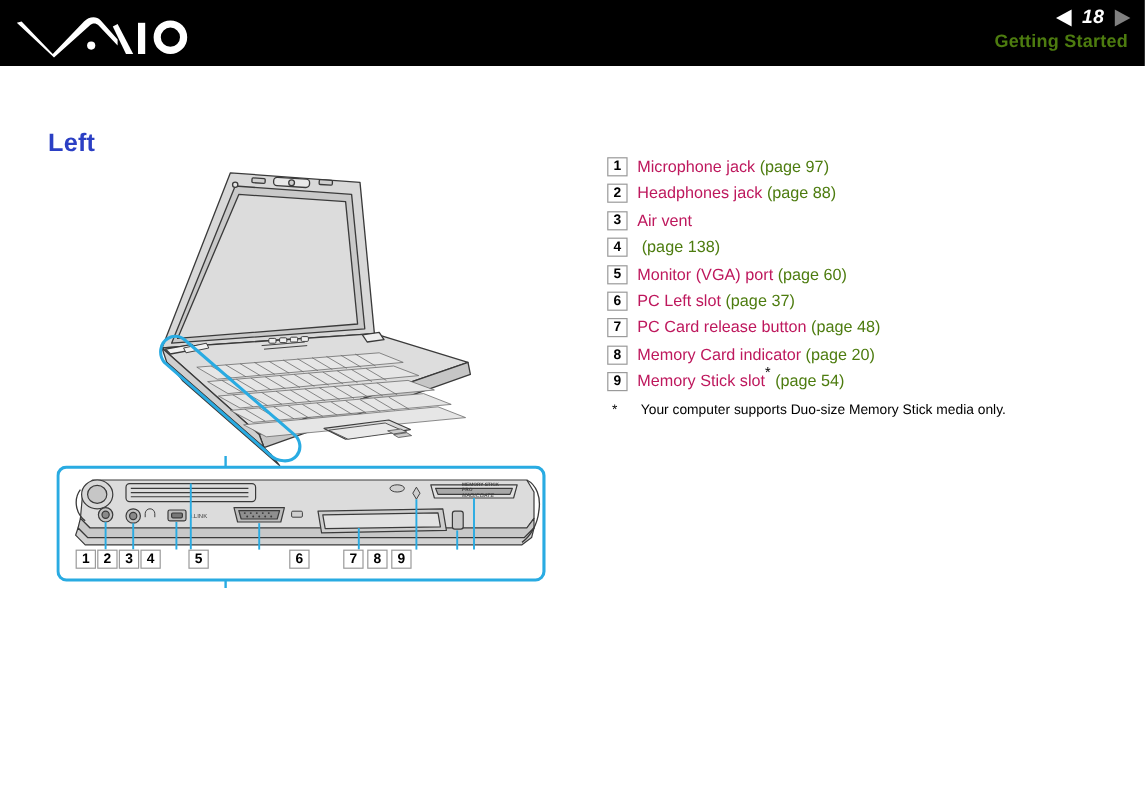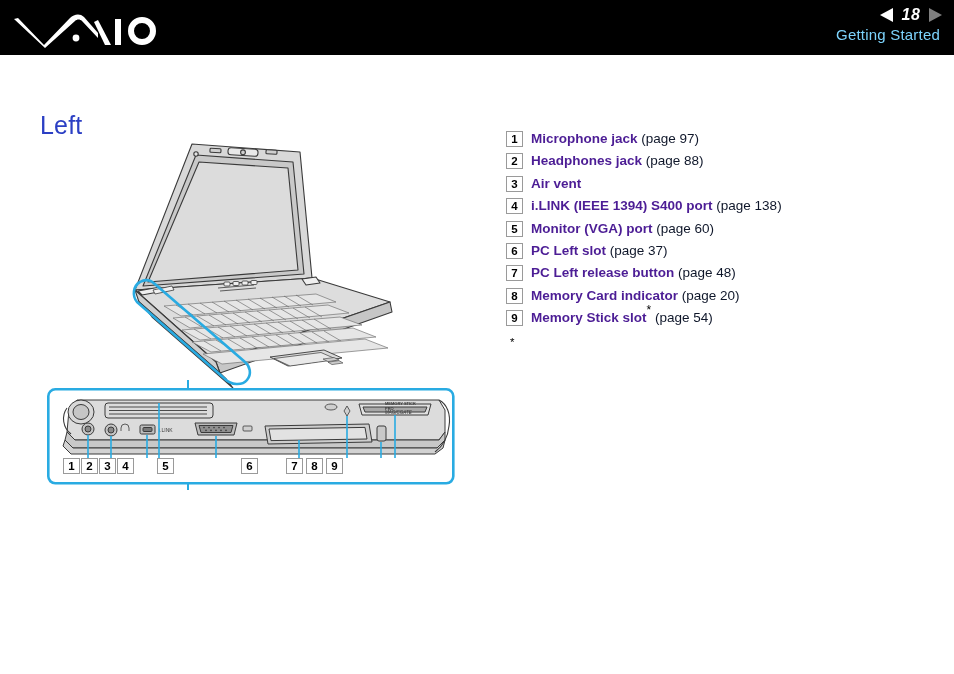--- a/index.html
+++ b/index.html
@@ -58,34 +58,34 @@
     font-weight: bold;
     font-style: italic;
     letter-spacing: 0.5px;
     min-width: 22px;
     text-align: center;
   }
   .header-title {
     position: absolute;
     right: 14px;
     top: 26px;
-    color: #7dd3fc;
+    color: #4d7c0f;
     font-size: 15px;
-    font-weight: normal;
+    font-weight: bold;
     letter-spacing: 0.2px;
   }
 
   
   .page-title {
     position: absolute;
     left: 40px;
     top: 94px;
-    font-size: 25px;
+    font-size: 21px;
     color: #2b3fc4;
-    font-weight: normal;
+    font-weight: bold;
     letter-spacing: 0.2px;
   }
 
   
   .illus-wrap {
     position: absolute;
     left: 40px;
     top: 130px;
     width: 430px;
     height: 360px;
@@ -115,22 +115,22 @@
     border: 1px solid #9a9a9a;
     text-align: center;
     font-size: 11.5px;
     font-weight: bold;
     color: #000;
     padding: 0 1.5px;
     margin-right: 8px;
     flex: none;
     background: #fff;
   }
-  .callout-text { color: #4c1d95; font-weight: bold; }
-  .page-ref { color: #0f172a; }
+  .callout-text { color: #be185d; }
+  .page-ref { color: #4d7c0f; }
   .sup-star {
     font-size: 12px;
     vertical-align: super;
     line-height: 0;
   }
   .footnote {
     display: flex;
     margin-top: 10px;
     font-size: 11.5px;
     color: #000;
@@ -398,42 +398,41 @@
     <span class="page-ref">(page 88)</span>
   </div>
 
   <div class="callout-row">
     <span class="num-box">3</span>
     <span class="callout-text">Air vent</span>
   </div>
 
   <div class="callout-row">
     <span class="num-box">4</span>
-    <span class="callout-text">i.LINK (IEEE 1394) S400 port</span>
     <span>&nbsp;</span>
     <span class="page-ref">(page 138)</span>
   </div>
 
   <div class="callout-row">
     <span class="num-box">5</span>
     <span class="callout-text">Monitor (VGA) port</span>
     <span>&nbsp;</span>
     <span class="page-ref">(page 60)</span>
   </div>
 
   <div class="callout-row">
     <span class="num-box">6</span>
     <span class="callout-text">PC Left slot</span>
     <span>&nbsp;</span>
     <span class="page-ref">(page 37)</span>
   </div>
 
   <div class="callout-row">
     <span class="num-box">7</span>
-    <span class="callout-text">PC Left release button</span>
+    <span class="callout-text">PC Card release button</span>
     <span>&nbsp;</span>
     <span class="page-ref">(page 48)</span>
   </div>
 
   <div class="callout-row">
     <span class="num-box">8</span>
     <span class="callout-text">Memory Card indicator</span>
     <span>&nbsp;</span>
     <span class="page-ref">(page 20)</span>
   </div>
@@ -441,14 +440,15 @@
   <div class="callout-row spaced">
     <span class="num-box">9</span>
     <span class="callout-text">Memory Stick slot</span>
     <span class="sup-star">*</span>
     <span>&nbsp;</span>
     <span class="page-ref">(page 54)</span>
   </div>
 
   <div class="footnote">
     <span class="footnote-mark">*</span>
+    <span>Your computer supports Duo-size Memory Stick media only.</span>
   </div>
 </div>
 
 </body></html>

